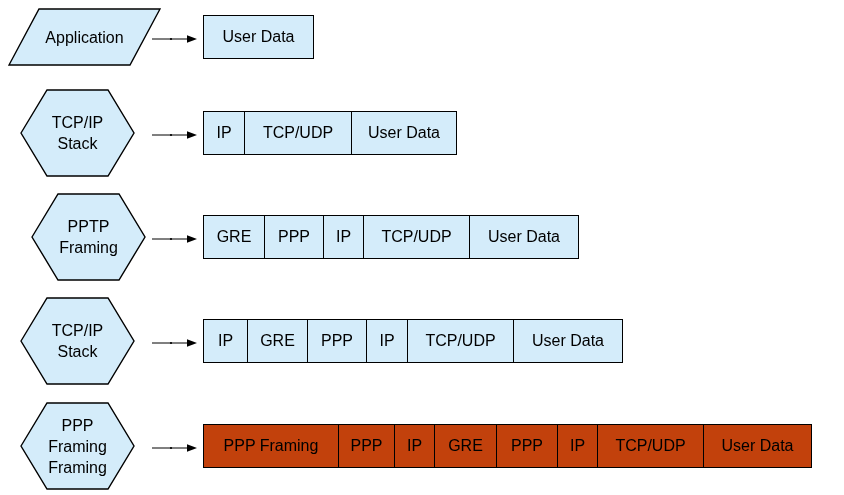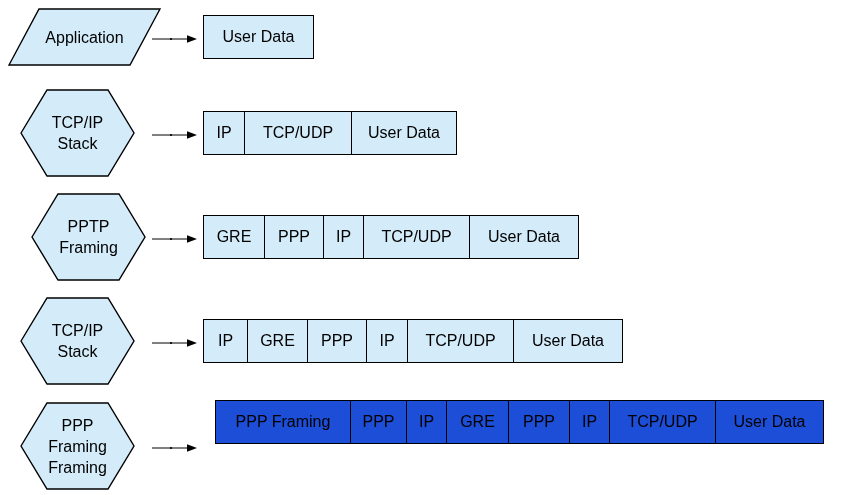--- a/index.html
+++ b/index.html
@@ -178,21 +178,21 @@
         <div>PPP</div>
         <div>Framing</div>
         <div>Framing</div>
       </div>
     </div>
     <div class="arrow" style="left: 150px; top: 440px;"><svg width="50" height="12">
         <line x1="2" y1="6" x2="38" y2="6" stroke="#000000" stroke-width="1"></line>
         <circle cx="21" cy="6" r="1.1" fill="#000000"></circle>
         <polygon points="37,2.3 47,6 37,9.7" fill="#000000"></polygon>
       </svg></div>
-    <div class="packet" style="left: 203px; top: 400px; height: 44px; background: #1d4ed8; margin-left: 12px;">
+    <div class="packet" style="left: 203px; top: 424px; height: 44px; background: #c2410c;">
       <div class="segment" style="width: 134px;">
         <span>PPP Framing</span>
       </div>
       <div class="segment" style="width: 56px;">
         <span>PPP</span>
       </div>
       <div class="segment" style="width: 40px;">
         <span>IP</span>
       </div>
       <div class="segment" style="width: 62px;">

